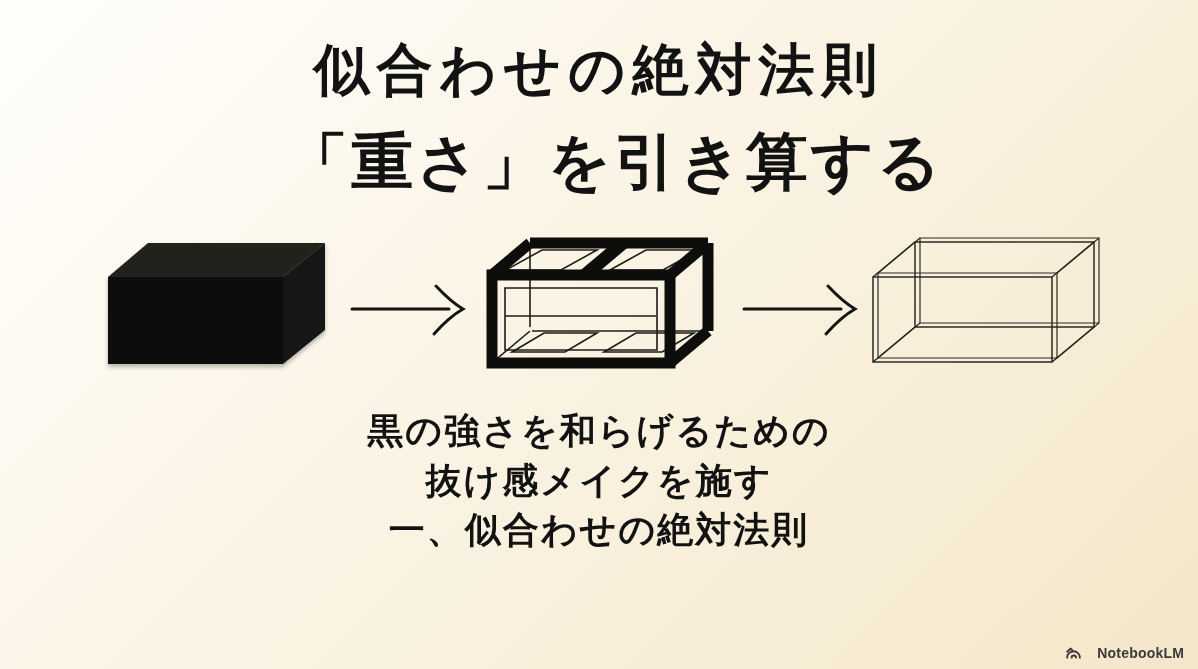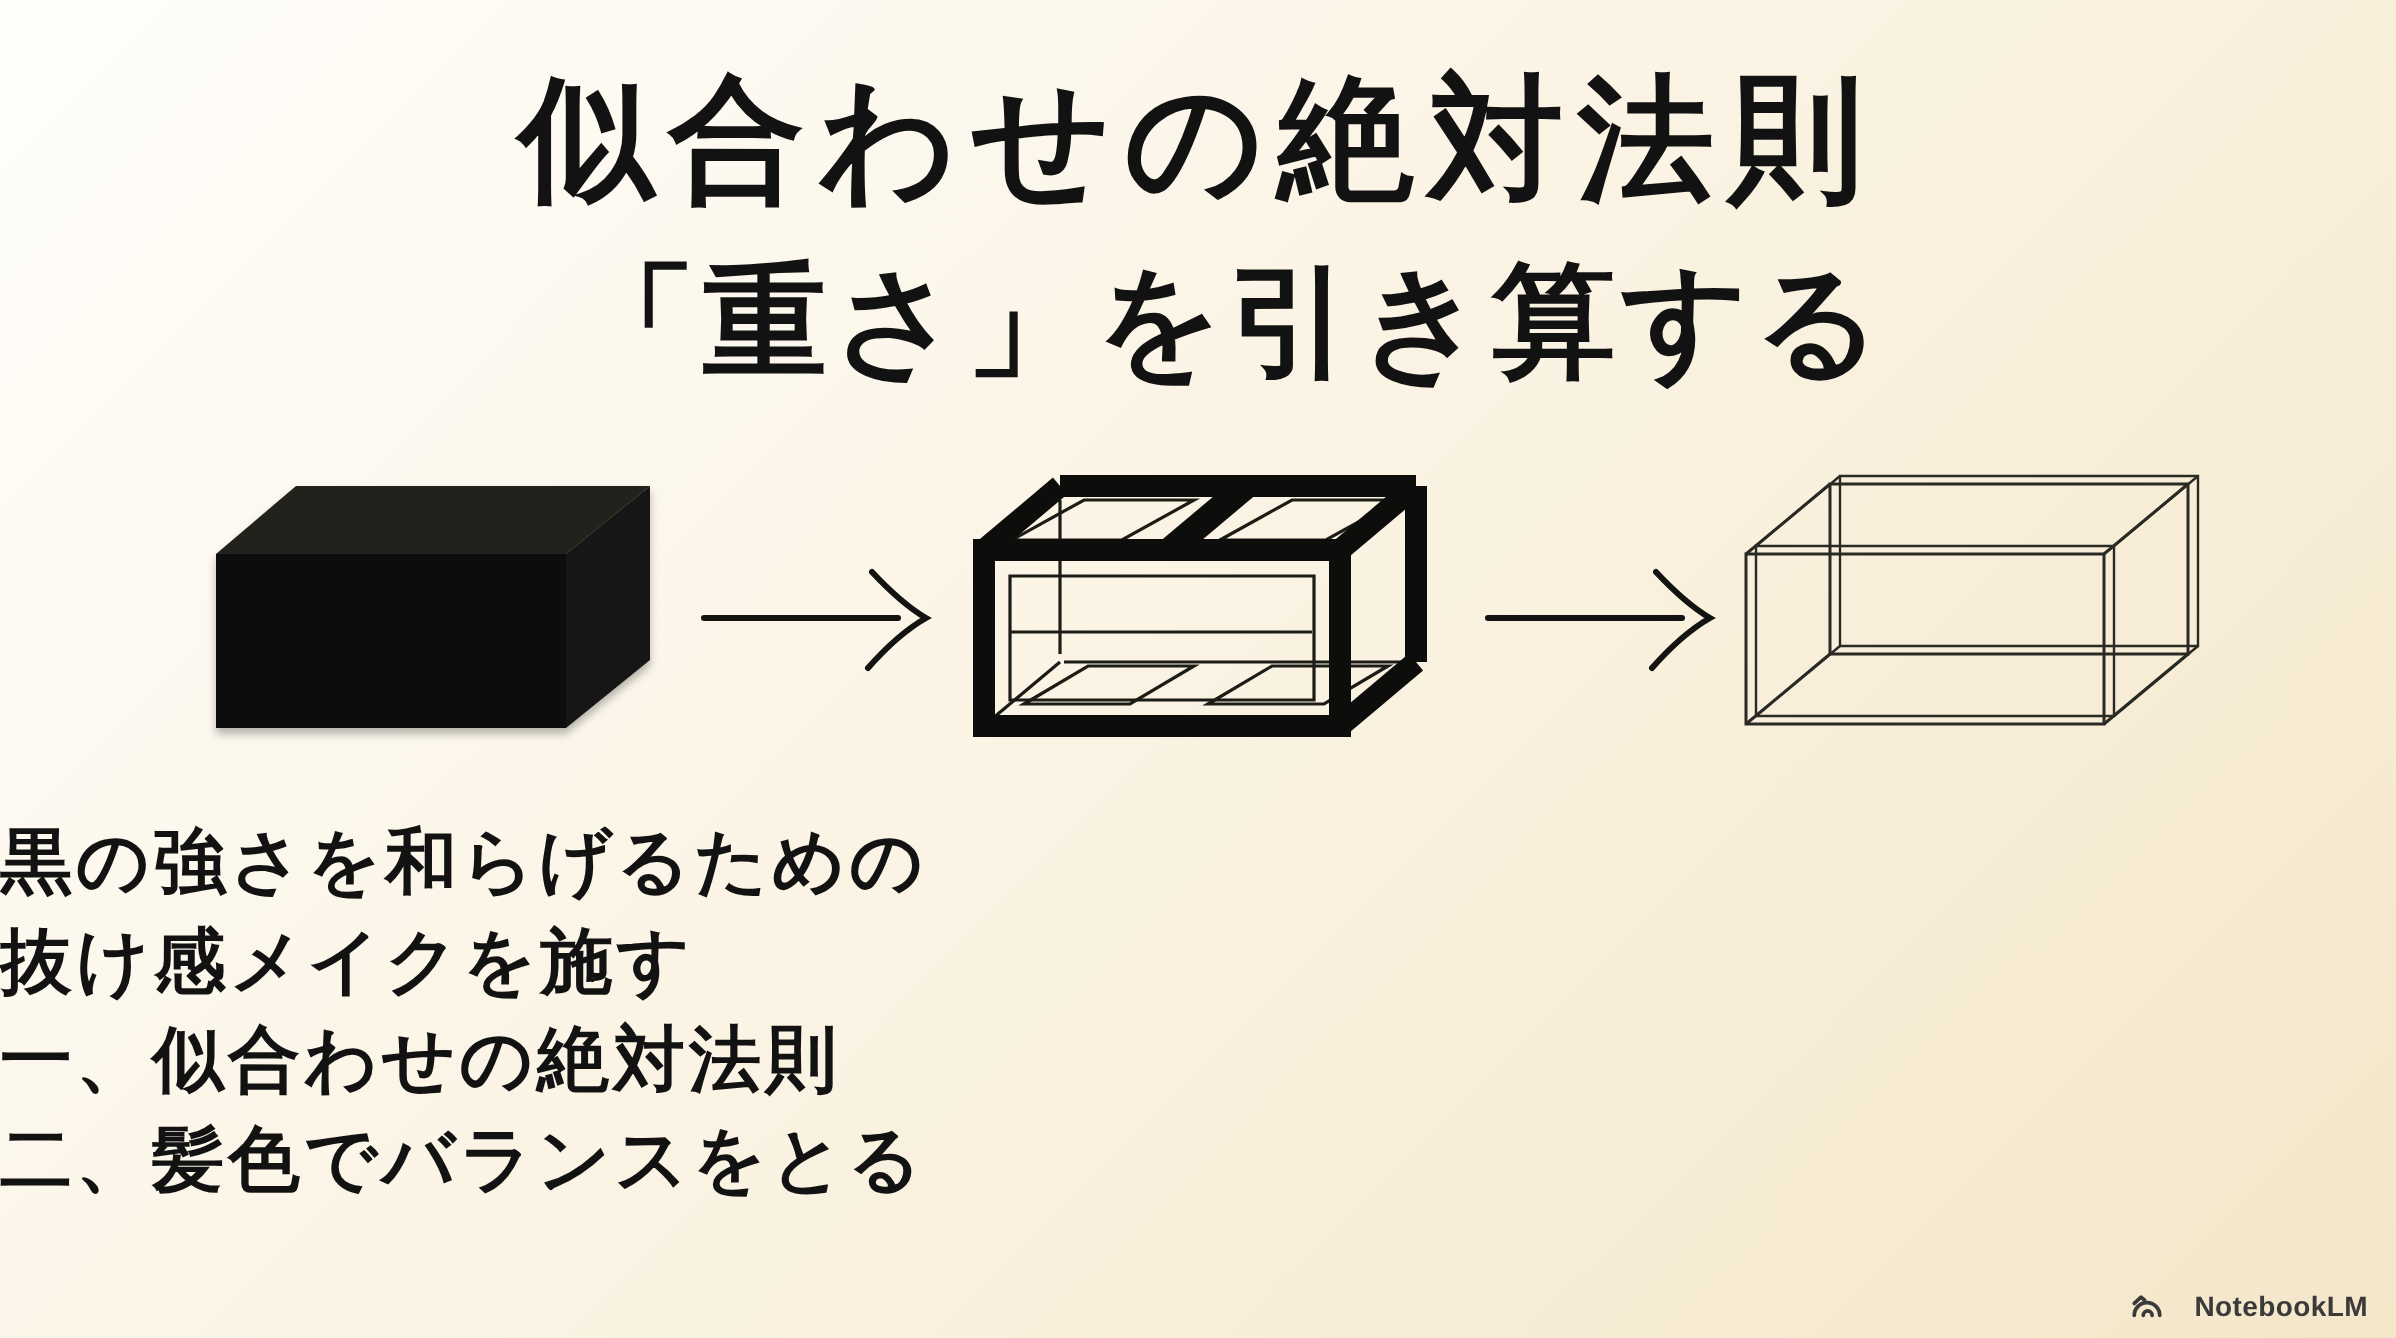--- a/index.html
+++ b/index.html
@@ -19,39 +19,39 @@
   .slide{
     position:relative;width:1198px;height:669px;
     background:linear-gradient(135deg,var(--bg-top-left) 0%,var(--bg-mid) 45%,var(--bg-bottom-right) 100%);
     overflow:hidden;
   }
   .title{
     position:absolute;top:22px;left:0;width:1198px;
     text-align:center;
     font-family:"Liberation Serif","DejaVu Serif",serif;
     font-weight:700;
-    font-size:68px;line-height:96px;
+    font-size:56px;line-height:96px;
     letter-spacing:7px;
     color:var(--ink);
   }
   .subtitle{
     position:absolute;top:124px;left:16px;width:1198px;
     text-align:center;
     font-family:"Liberation Serif","DejaVu Serif",serif;
     font-weight:700;
     font-size:62px;line-height:76px;
     letter-spacing:3px;
     color:var(--ink);
   }
   .diagram{
     position:absolute;top:225px;left:0;width:1198px;height:155px;
   }
   .body-text{
     position:absolute;top:406px;left:0;width:1198px;
-    text-align:left;
+    text-align:center;
     font-weight:700;
     font-size:36px;line-height:49.5px;
     letter-spacing:2px;
     color:var(--ink);
   }
   .watermark{
     position:absolute;right:14px;bottom:8px;
     display:flex;align-items:center;gap:15px;
     color:var(--watermark);
     font-size:14px;font-weight:700;letter-spacing:0.2px;
@@ -132,21 +132,20 @@
         <path d="M1052,362 L1094,327"></path>
         <path d="M873,362 L915,327"></path>
       </g>
     </g>
   </svg>
 
   <div class="body-text">
     <div>黒の強さを和らげるための</div>
     <div>抜け感メイクを施す</div>
     <div>一、似合わせの絶対法則</div>
-    <div>二、髪色でバランスをとる</div>
   </div>
 
   <div class="watermark">
     <span>
       <svg width="17" height="14" viewBox="0 0 20 16">
         <g fill="none" stroke="#3a3a38" stroke-width="2.2" stroke-linecap="round">
           <path d="M2.5,13.5 A7.5,7.5 0 0 1 17.5,13.5"></path>
           <path d="M7.8,13.5 A2.6,2.6 0 0 1 13,13.5"></path>
         </g>
         <path d="M2.5,6.5 L6.5,2.8 L8.6,4.6" fill="none" stroke="#3a3a38" stroke-width="2.2" stroke-linecap="round" stroke-linejoin="round"></path>

